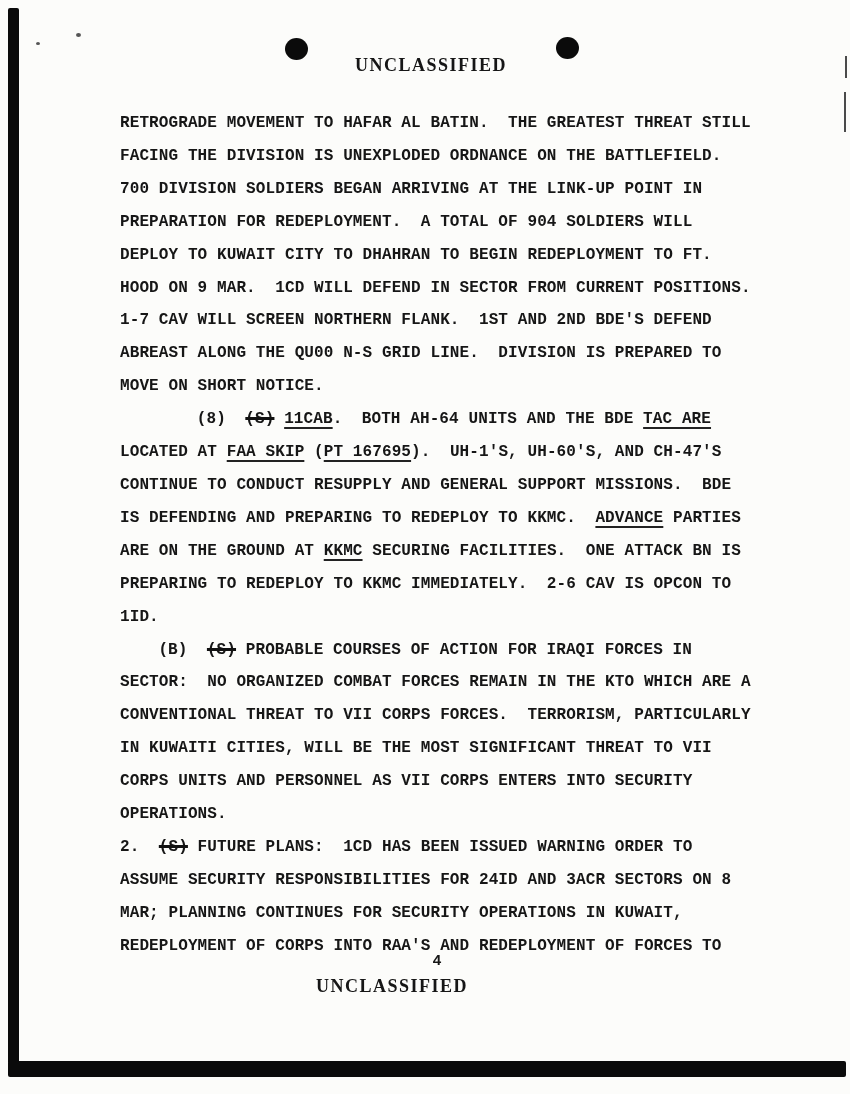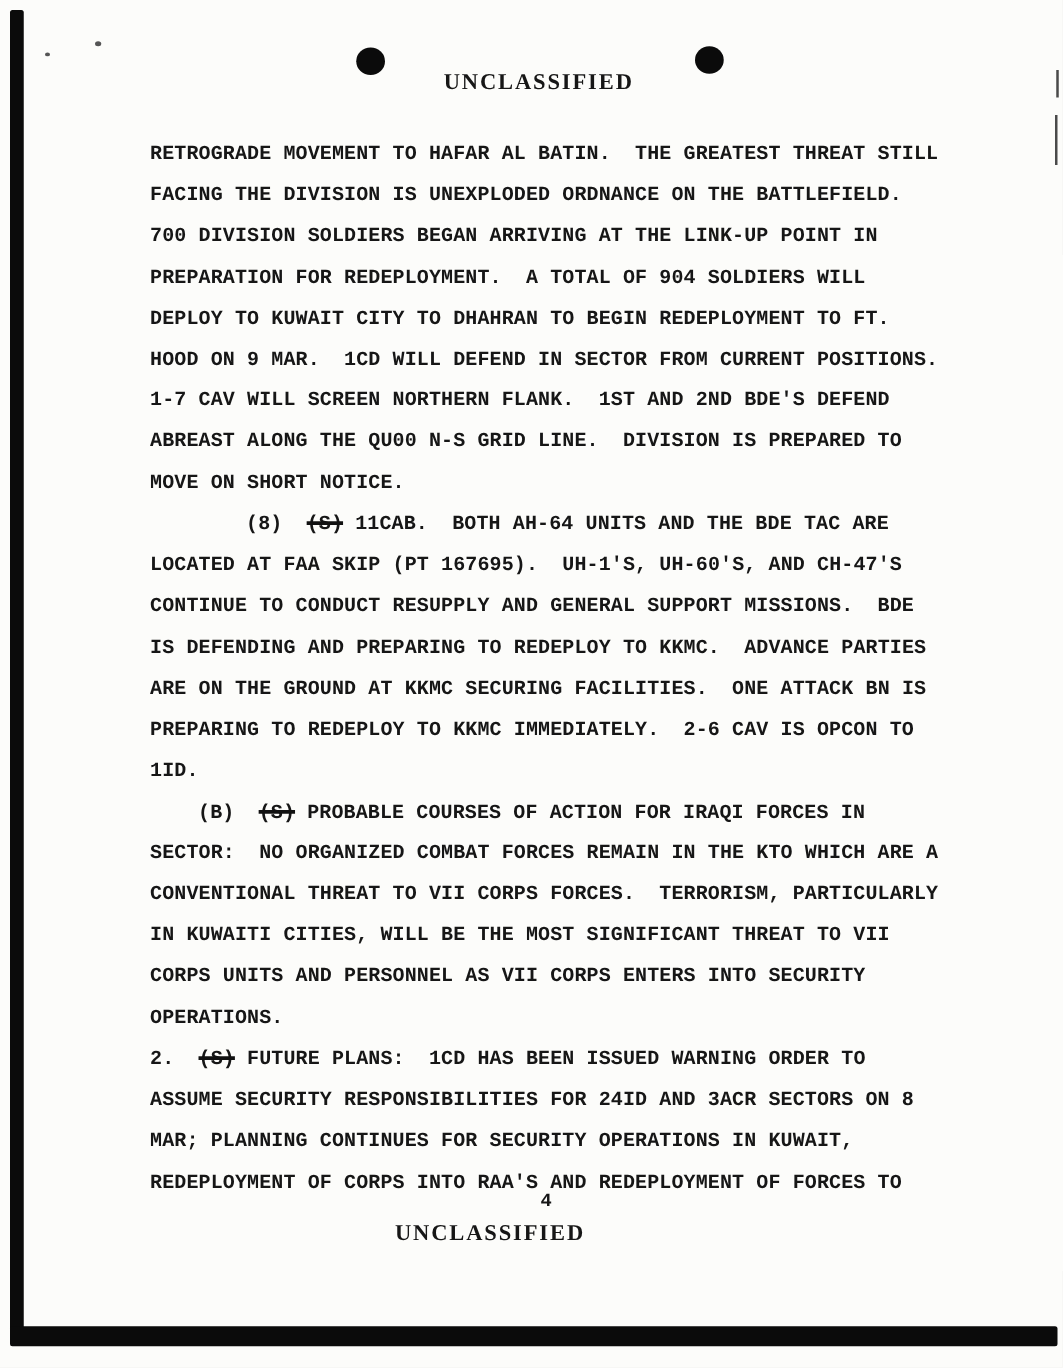--- a/index.html
+++ b/index.html
@@ -64,20 +64,21 @@
     white-space:pre-wrap;
     letter-spacing:0.1px;
   }
   .line{min-height:32.9px;}
   .strike{
     text-decoration:line-through;
     text-decoration-thickness:3px;
     text-decoration-color:#111;
   }
   .underline{
+    text-decoration:underline;
     text-decoration-thickness:1.6px;
     text-underline-offset:4px;
     text-decoration-color:#222;
   }
 </style>
 </head>
 <body>
 
 <div class="page">
 

